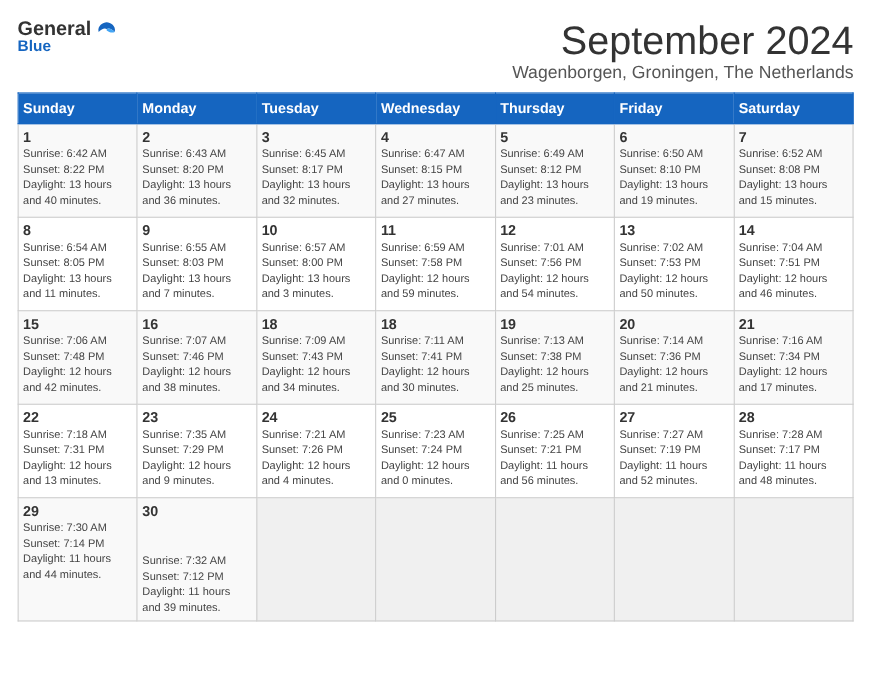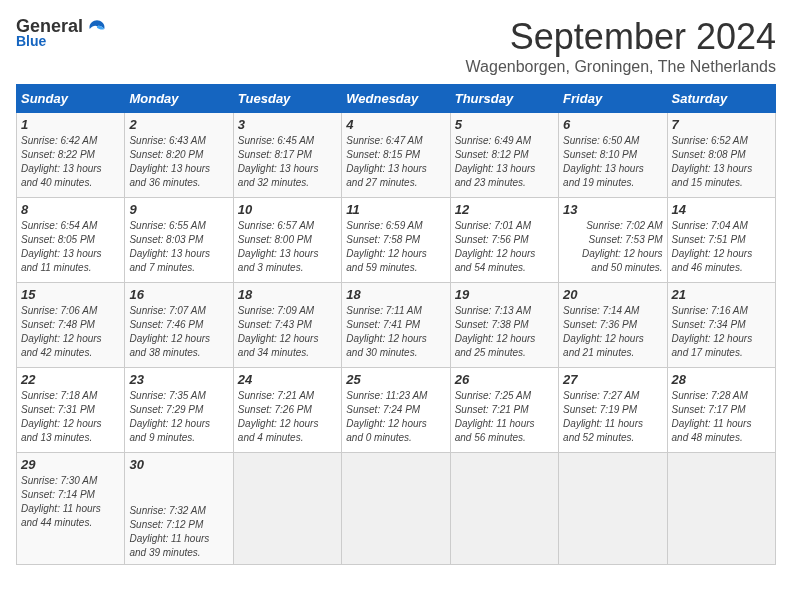--- a/index.html
+++ b/index.html
@@ -40,21 +40,20 @@
       color: #333;
     }
     .subtitle {
       font-size: 16px;
       color: #555;
     }
     table {
       width: 100%;
       border-collapse: collapse;
       font-size: 11px;
-      font-style: italic;
     }
     thead tr th {
       background-color: #1565C0;
       color: #fff;
       padding: 6px 4px;
       text-align: left;
       font-size: 13px;
       font-weight: bold;
       border: 1px solid #1565C0;
     }
@@ -202,21 +201,21 @@
         </td>
         <td>
           <span class="day-number">12</span>
           <div class="day-info" style="white-space: pre-line;">Sunrise: 7:01 AM
 Sunset: 7:56 PM
 Daylight: 12 hours
 and 54 minutes.</div>
         </td>
         <td>
           <span class="day-number">13</span>
-          <div class="day-info" style="white-space: pre-line; text-align: right;">Sunrise: 7:02 AM
+          <div class="day-info" style="white-space: pre-line;">Sunrise: 7:02 AM
 Sunset: 7:53 PM
 Daylight: 12 hours
 and 50 minutes.</div>
         </td>
         <td>
           <span class="day-number">14</span>
           <div class="day-info" style="white-space: pre-line;">Sunrise: 7:04 AM
 Sunset: 7:51 PM
 Daylight: 12 hours
 and 46 minutes.</div>
@@ -290,21 +289,21 @@
         </td>
         <td>
           <span class="day-number">24</span>
           <div class="day-info" style="white-space: pre-line;">Sunrise: 7:21 AM
 Sunset: 7:26 PM
 Daylight: 12 hours
 and 4 minutes.</div>
         </td>
         <td>
           <span class="day-number">25</span>
-          <div class="day-info" style="white-space: pre-line;">Sunrise: 11:23 AM
+          <div class="day-info" style="white-space: pre-line;">Sunrise: 7:23 AM
 Sunset: 7:24 PM
 Daylight: 12 hours
 and 0 minutes.</div>
         </td>
         <td>
           <span class="day-number">26</span>
           <div class="day-info" style="white-space: pre-line;">Sunrise: 7:25 AM
 Sunset: 7:21 PM
 Daylight: 11 hours
 and 56 minutes.</div>

